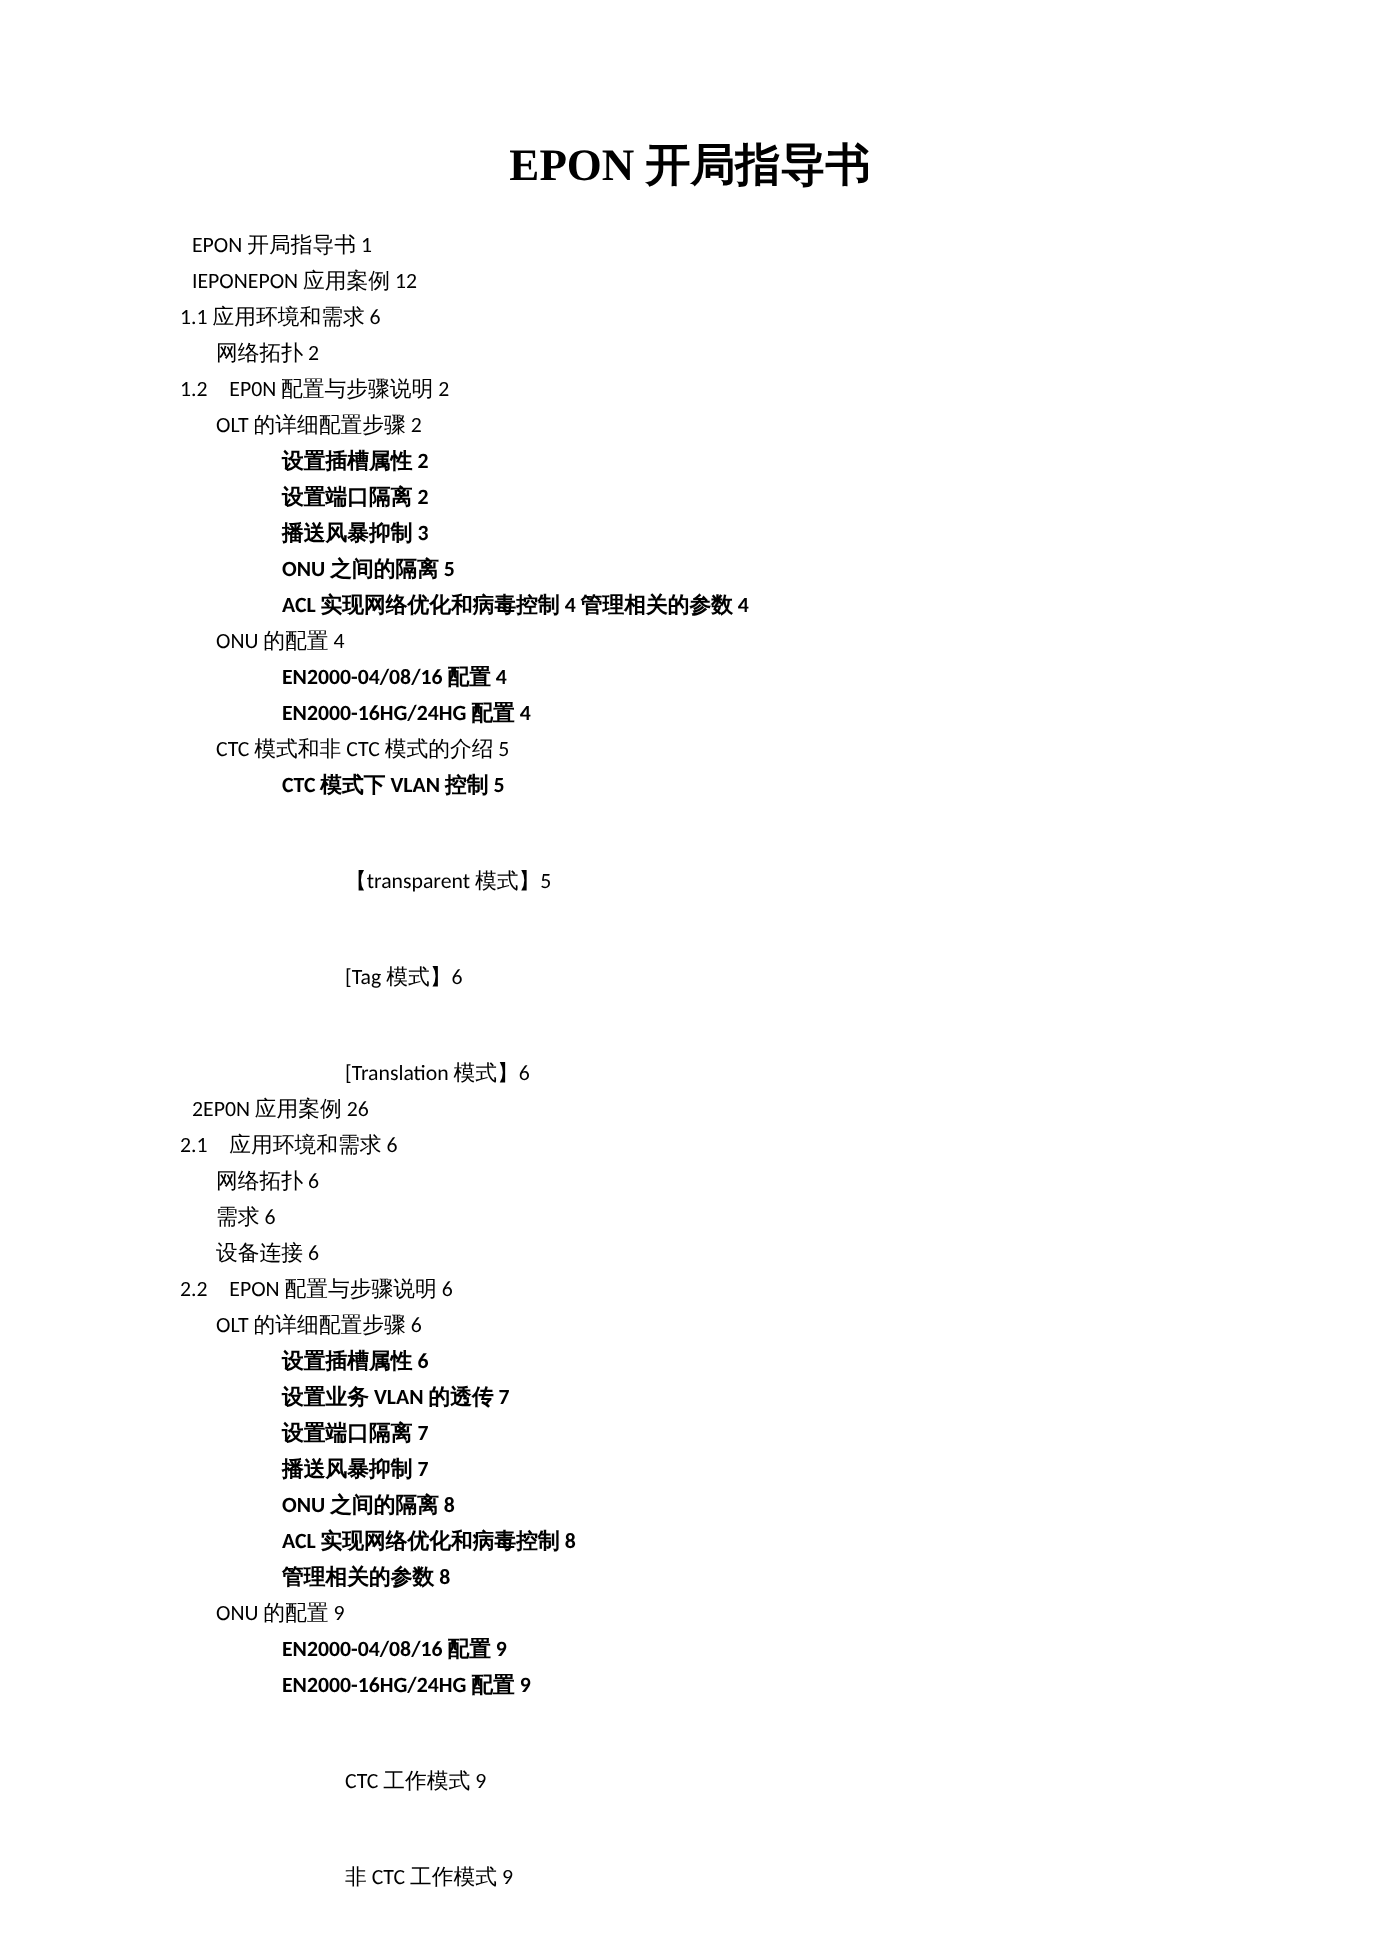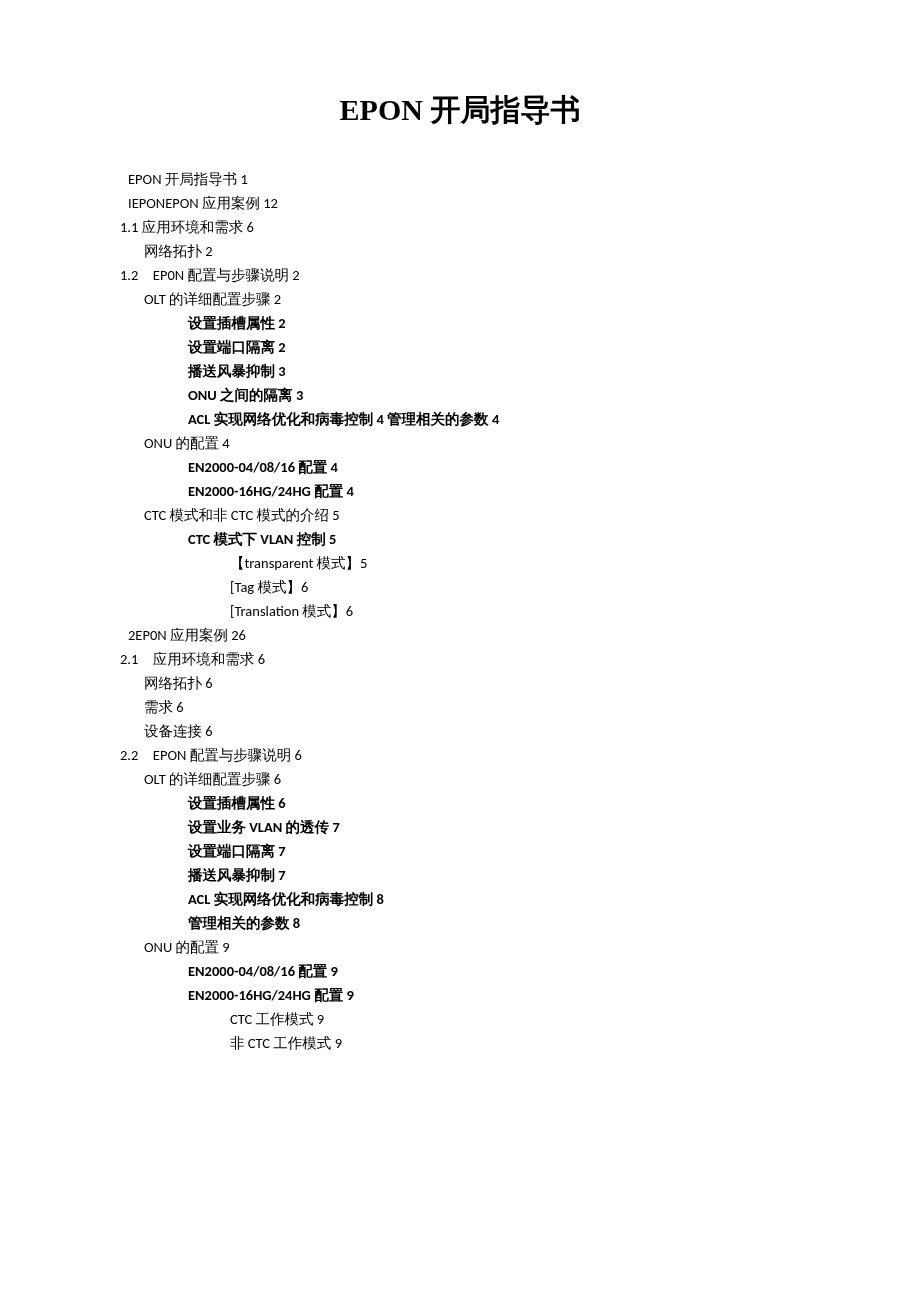--- a/index.html
+++ b/index.html
@@ -9,70 +9,71 @@
       font-family: "Calibri", "SimSun", "宋体", sans-serif;
       width: 920px;
     }
     .page {
       padding: 90px 80px 60px 80px;
     }
     .title {
       font-size: 30px;
       font-weight: bold;
       text-align: center;
-      margin-bottom: 36px;
+      margin-bottom: 20px;
       font-family: "Times New Roman", "SimSun", "宋体", serif;
     }
     .toc-line {
       font-size: 14.5px;
       line-height: 24px;
       color: #000;
     }
     .l0 { padding-left: 0px; margin-left: 48px; }
     .l1 { padding-left: 40px; }
     .l2 { padding-left: 64px; }
     .l3 { padding-left: 108px; font-weight: bold; }
-    .l4 { padding-left: 150px; }
+    .l4 { padding-left: 150px; margin-top: 40px; }
   </style>
 </head>
 <body>
 
 <div class="page">
   <div class="title">EPON 开局指导书</div>
   <div id="toc-container">
       <div class="toc-line l0">EPON 开局指导书 1</div>
       <div class="toc-line l0">IEPONEPON 应用案例 12</div>
       <div class="toc-line l1">1.1 应用环境和需求 6</div>
       <div class="toc-line l2">网络拓扑 2</div>
       <div class="toc-line l1">1.2　EP0N 配置与步骤说明 2</div>
       <div class="toc-line l2">OLT 的详细配置步骤 2</div>
       <div class="toc-line l3">设置插槽属性 2</div>
       <div class="toc-line l3">设置端口隔离 2</div>
       <div class="toc-line l3">播送风暴抑制 3</div>
-      <div class="toc-line l3">ONU 之间的隔离 3</div>
+      <div class="toc-line l3">ONU 之间的隔离 5</div>
       <div class="toc-line l3">ACL 实现网络优化和病毒控制 4 管理相关的参数 4</div>
       <div class="toc-line l2">ONU 的配置 4</div>
       <div class="toc-line l3">EN2000-04/08/16 配置 4</div>
       <div class="toc-line l3">EN2000-16HG/24HG 配置 4</div>
       <div class="toc-line l2">CTC 模式和非 CTC 模式的介绍 5</div>
       <div class="toc-line l3">CTC 模式下 VLAN 控制 5</div>
       <div class="toc-line l4">【transparent 模式】5</div>
       <div class="toc-line l4">[Tag 模式】6</div>
       <div class="toc-line l4">[Translation 模式】6</div>
       <div class="toc-line l0">2EP0N 应用案例 26</div>
       <div class="toc-line l1">2.1　应用环境和需求 6</div>
       <div class="toc-line l2">网络拓扑 6</div>
       <div class="toc-line l2">需求 6</div>
       <div class="toc-line l2">设备连接 6</div>
       <div class="toc-line l1">2.2　EPON 配置与步骤说明 6</div>
       <div class="toc-line l2">OLT 的详细配置步骤 6</div>
       <div class="toc-line l3">设置插槽属性 6</div>
       <div class="toc-line l3">设置业务 VLAN 的透传 7</div>
       <div class="toc-line l3">设置端口隔离 7</div>
       <div class="toc-line l3">播送风暴抑制 7</div>
+      <div class="toc-line l3">ONU 之间的隔离 8</div>
       <div class="toc-line l3">ACL 实现网络优化和病毒控制 8</div>
       <div class="toc-line l3">管理相关的参数 8</div>
       <div class="toc-line l2">ONU 的配置 9</div>
       <div class="toc-line l3">EN2000-04/08/16 配置 9</div>
       <div class="toc-line l3">EN2000-16HG/24HG 配置 9</div>
       <div class="toc-line l4">CTC 工作模式 9</div>
       <div class="toc-line l4">非 CTC 工作模式 9</div>
     </div>
 </div>
 

